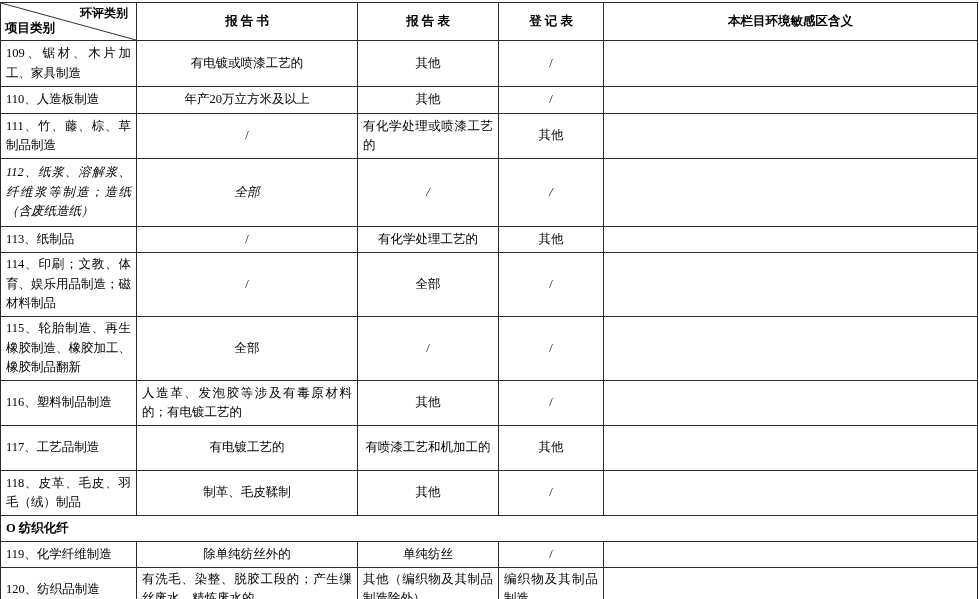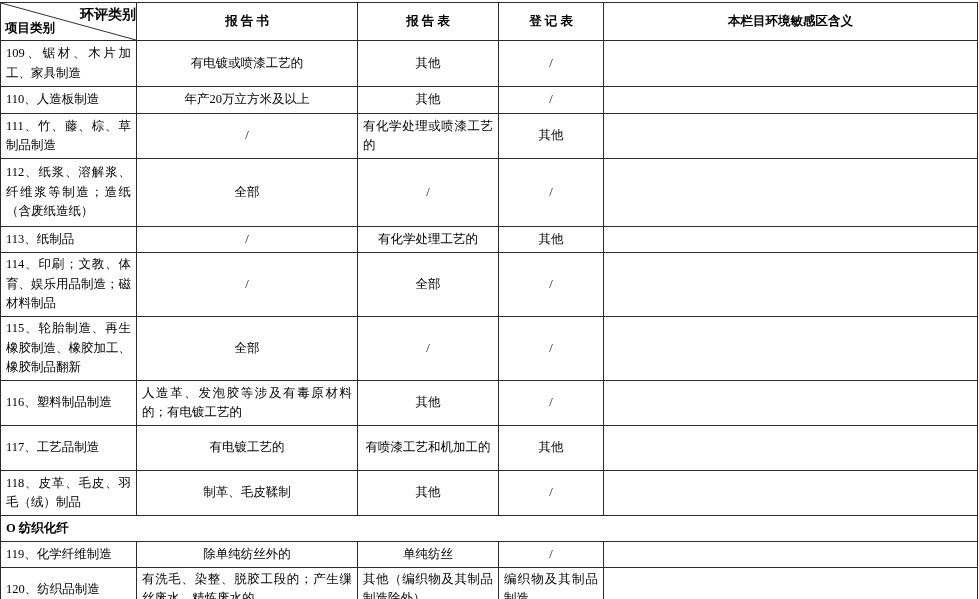--- a/index.html
+++ b/index.html
@@ -43,22 +43,22 @@
     position: relative;
     padding: 0;
   }
   th.corner svg.diag {
     position: absolute;
     top: 0; left: 0;
     width: 100%; height: 100%;
   }
   th.corner .corner-top {
     position: absolute;
-    top: 1px; right: 0;
-    font-size: 14px;
+    top: 1px; right: 8px;
+    font-size: 12px;
     font-weight: bold;
   }
   th.corner .corner-bottom {
     position: absolute;
     bottom: 2px; left: 4px;
     font-size: 12.5px;
     font-weight: bold;
     margin-top: 12px;
   }
   td.cat-cell {
@@ -120,21 +120,21 @@
           <td class="center-cell">/</td>
           <td class="center-cell"></td>
         </tr>
         <tr style="height: 45px;">
           <td class="cat-cell">111、竹、藤、棕、草制品制造</td>
           <td class="center-cell">/</td>
           <td class="justify-cell">有化学处理或喷漆工艺的</td>
           <td class="center-cell">其他</td>
           <td class="center-cell"></td>
         </tr>
-        <tr style="height: 68px;">
+        <tr style="height: 68px; font-style: italic;">
           <td class="cat-cell">112、纸浆、溶解浆、纤维浆等制造；造纸（含废纸造纸）</td>
           <td class="center-cell">全部</td>
           <td class="center-cell">/</td>
           <td class="center-cell">/</td>
           <td class="center-cell"></td>
         </tr>
         <tr style="height: 26px;">
           <td class="cat-cell">113、纸制品</td>
           <td class="center-cell">/</td>
           <td class="center-cell">有化学处理工艺的</td>

